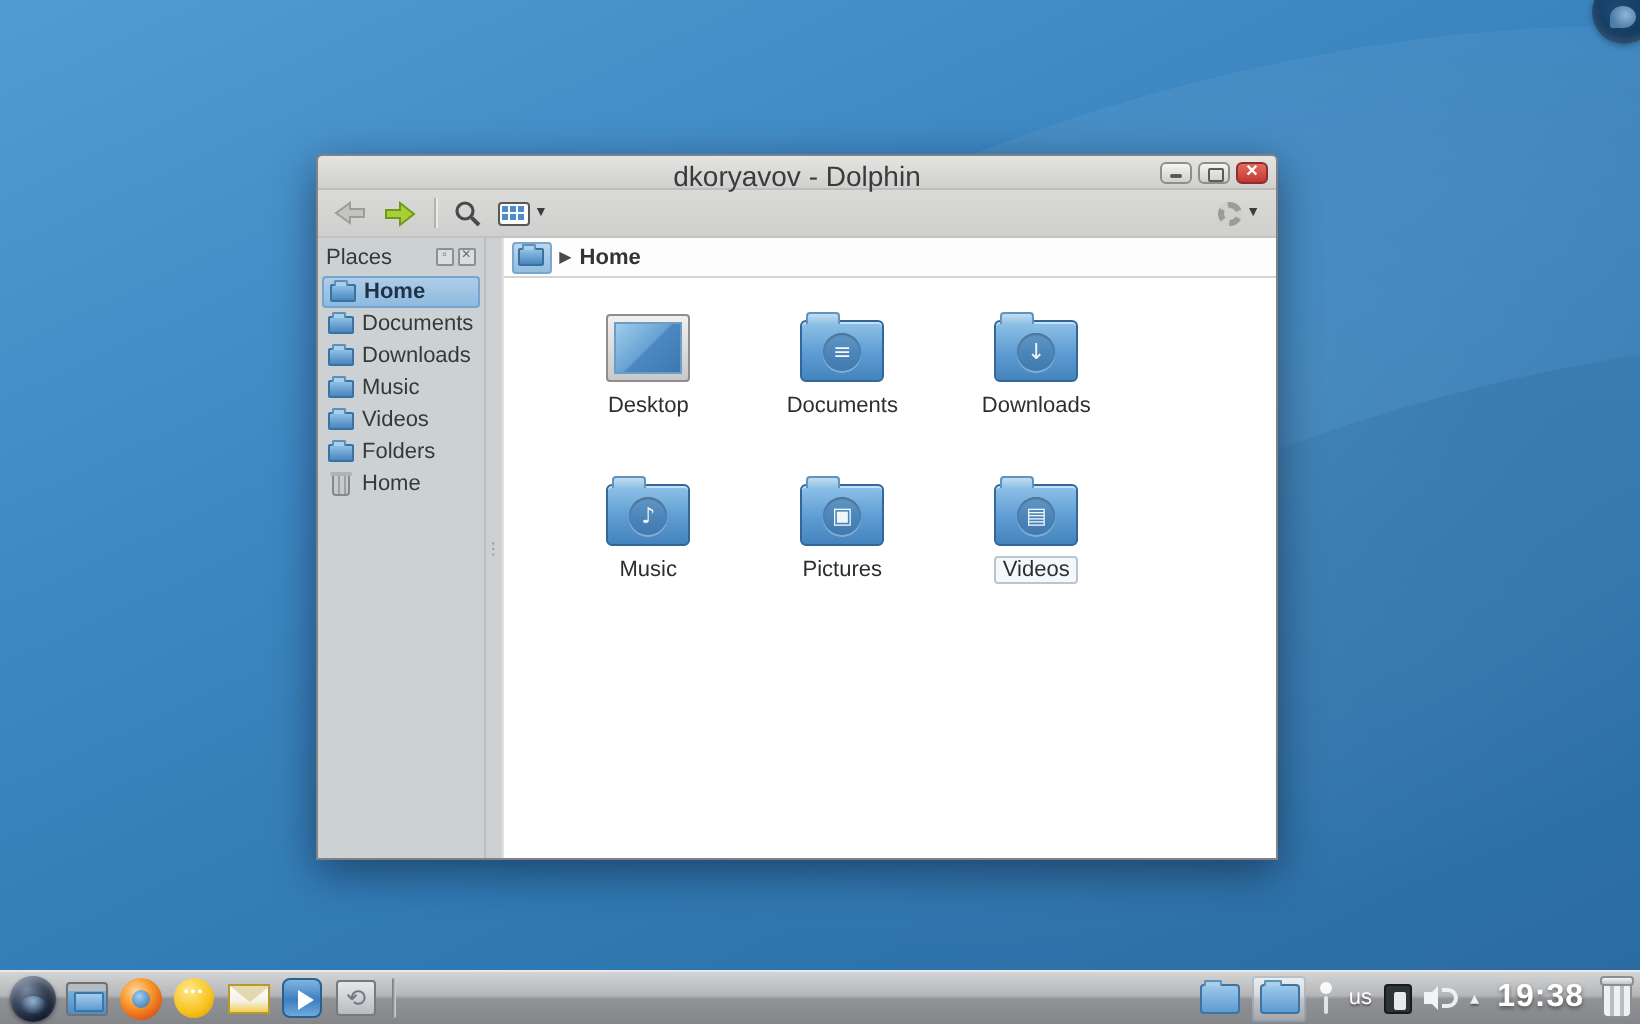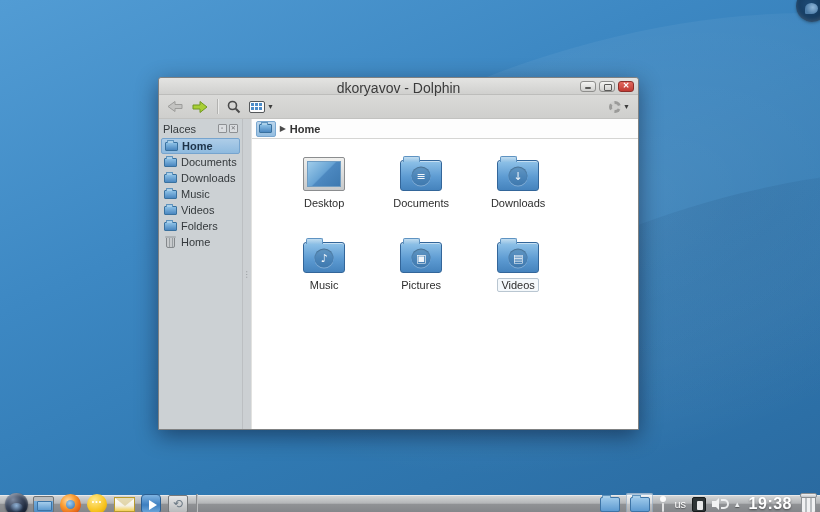--- a/index.html
+++ b/index.html
@@ -105,21 +105,21 @@
   .zoom-btn { width:14px; height:11px; border:1px solid #979795; border-radius:3px;
     background:linear-gradient(180deg,#f2f2f0,#d4d4d2); position:relative; }
   .zoom-btn.minus::after { content:""; position:absolute; left:3px; right:3px; top:4px; height:2px; background:#6e6e6c; }
   .zoom-btn.plus { width:13px; height:13px; border-radius:50%; }
   .zoom-btn.plus::after { content:"+"; position:absolute; left:0; right:0; top:0px; text-align:center; font-size:9px; color:#6e6e6c; }
   .zoom-track { position:relative; width:54px; height:3px; background:#9c9c9a; border-radius:2px; box-shadow:0 1px 0 #eaeae8; }
   .zoom-handle { position:absolute; left:16px; top:-4px; width:11px; height:11px; border-radius:50%;
     border:1px solid #8f8f8d; background:radial-gradient(circle at 35% 30%,#ffffff,#d2d2d0); }
 
   
-  .taskbar { position:absolute; left:0; bottom:0; width:820px; height:17px;
+  .taskbar { position:absolute; left:0; bottom:0; width:820px; height:27px;
     background:linear-gradient(180deg,#d2d4d5 0%,#b4b6b8 45%,#909295 52%,#84868a 100%);
     border-top:1px solid #e8e9ea; display:flex; align-items:center; padding:0 4px; gap:3px; }
   .tb-icon { width:24px; height:24px; display:flex; align-items:center; justify-content:center; }
 
   .orb { width:23px; height:23px; border-radius:50%;
     background:radial-gradient(circle at 35% 28%, #7d8aa0 0%, #3a465c 40%, #121c2e 75%, #0a1322 100%);
     box-shadow:inset 0 2px 3px rgba(255,255,255,0.35), 0 1px 2px rgba(0,0,0,0.4); position:relative; }
   .orb::after { content:""; position:absolute; left:5px; top:10px; width:13px; height:9px; border-radius:50%;
     background:radial-gradient(circle at 50% 30%, rgba(160,200,240,0.8), rgba(70,110,160,0.15) 70%); }
 

